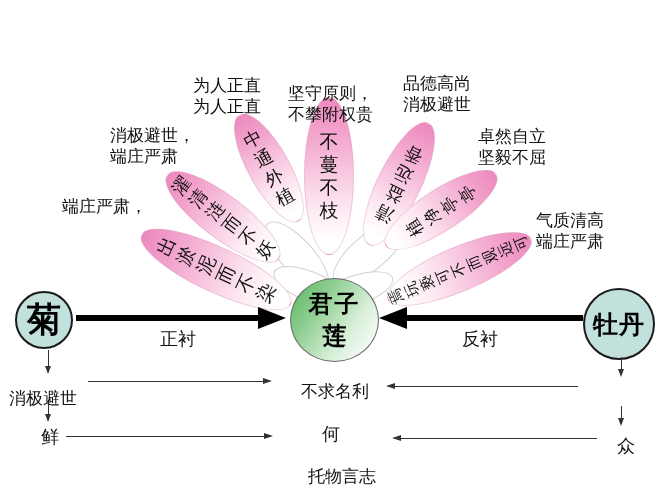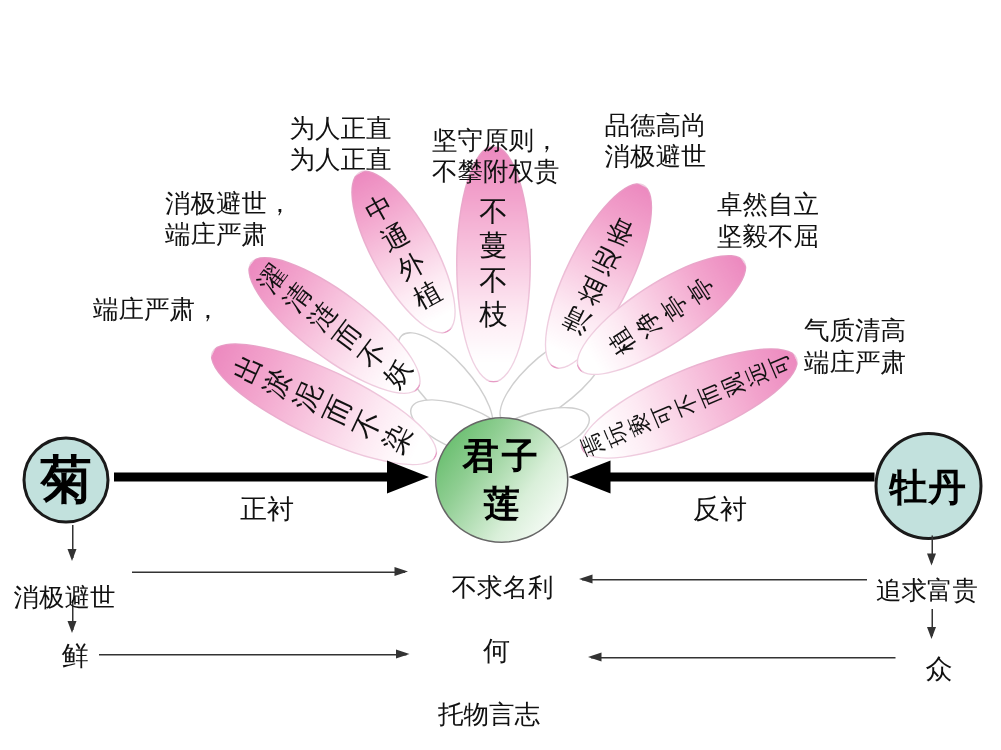--- a/index.html
+++ b/index.html
@@ -146,17 +146,16 @@
   <div class="ha r" style="left:66px;top:436px;width:205px;"></div>
   <div class="va" style="left:621px;top:357px;height:18px;"></div>
   <div class="ha l" style="left:388px;top:386px;width:190px;"></div>
   <div class="va" style="left:621px;top:406px;height:18px;"></div>
   <div class="ha l" style="left:394px;top:438px;width:203px;"></div>
 
   <div class="lbl ctr" style="left:6px;top:388px;width:74px;">消极避世</div>
   <div class="lbl ctr" style="left:30px;top:427px;width:40px;font-size:18px;">鲜</div>
   <div class="lbl ctr" style="left:300px;top:381px;width:70px;">不求名利</div>
   <div class="lbl ctr" style="left:311px;top:424px;width:40px;font-size:18px;">何</div>
-  <div class="lbl ctr" style="left:290px;top:466px;width:72px;">托物言志</div>
-  <div class="lbl ctr" style="left:581px;top:383px;width:74px;">追求富贵</div>
+  <div class="lbl ctr" style="left:306px;top:466px;width:72px;">托物言志</div>
   <div class="lbl ctr" style="left:606px;top:436px;width:40px;font-size:18px;">众</div>
 
 </div>
 
 </body></html>

